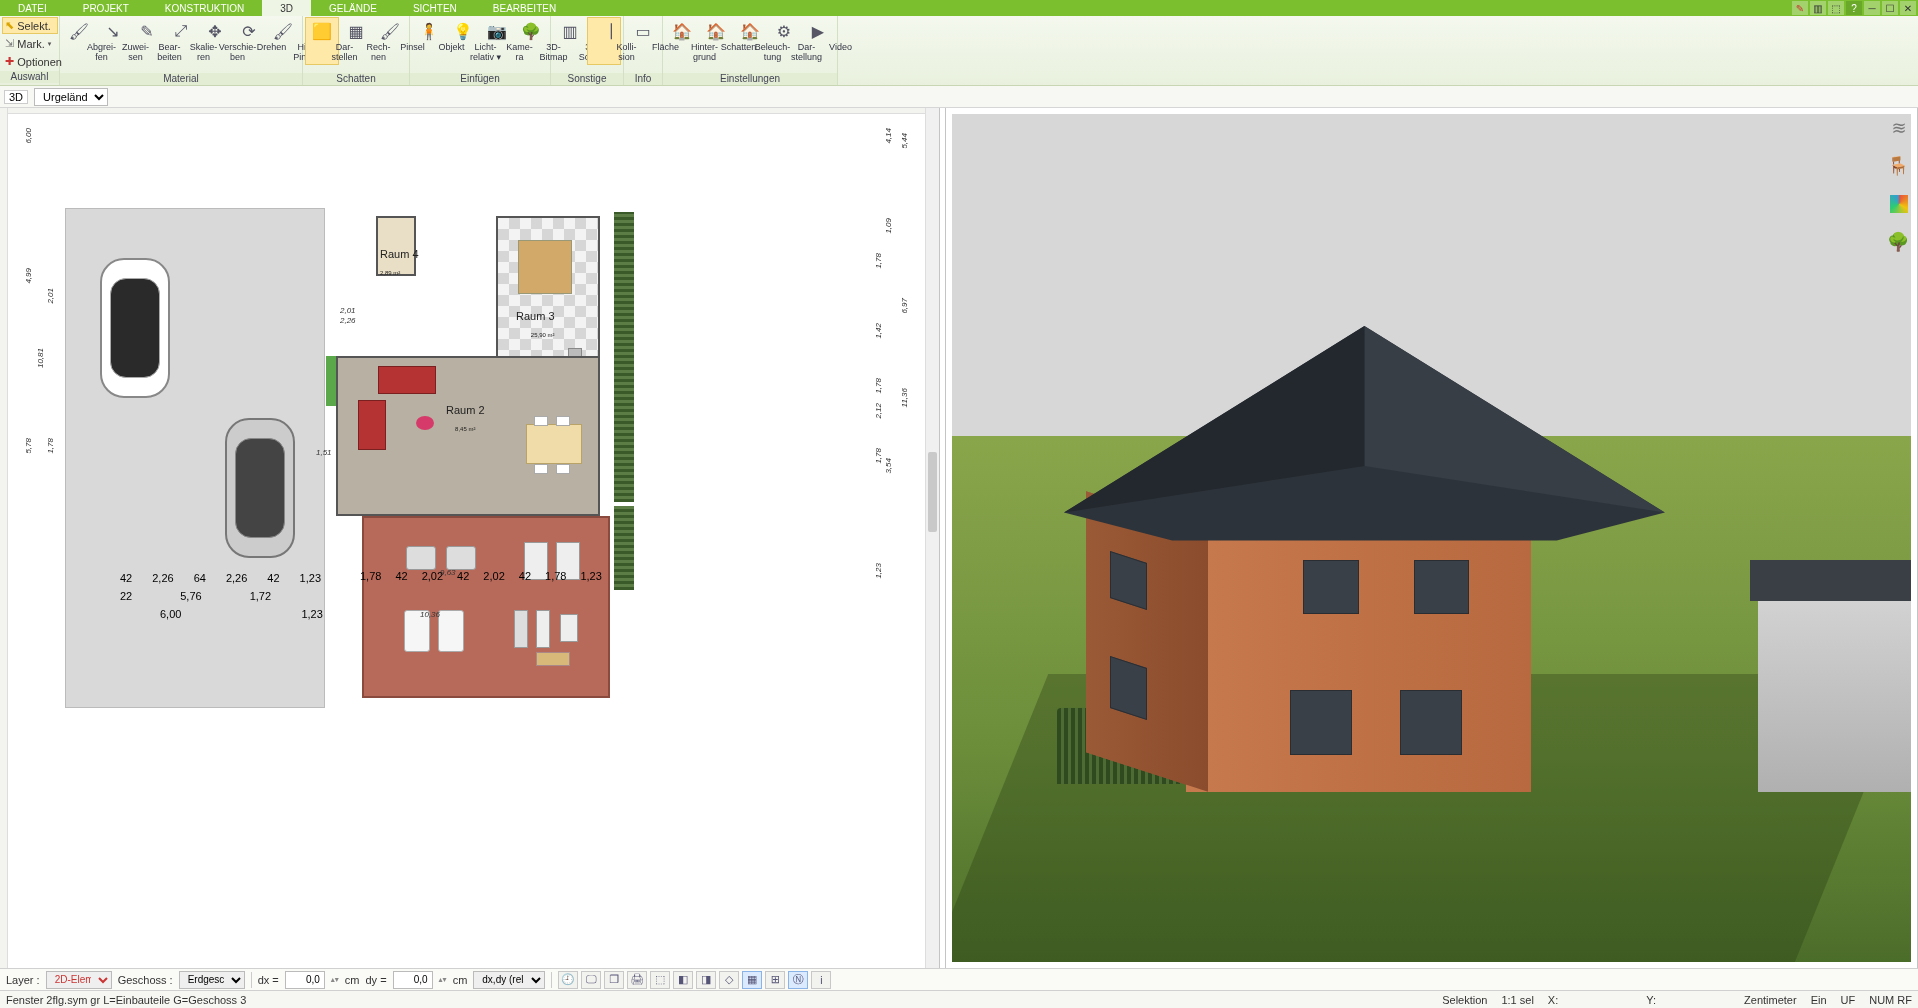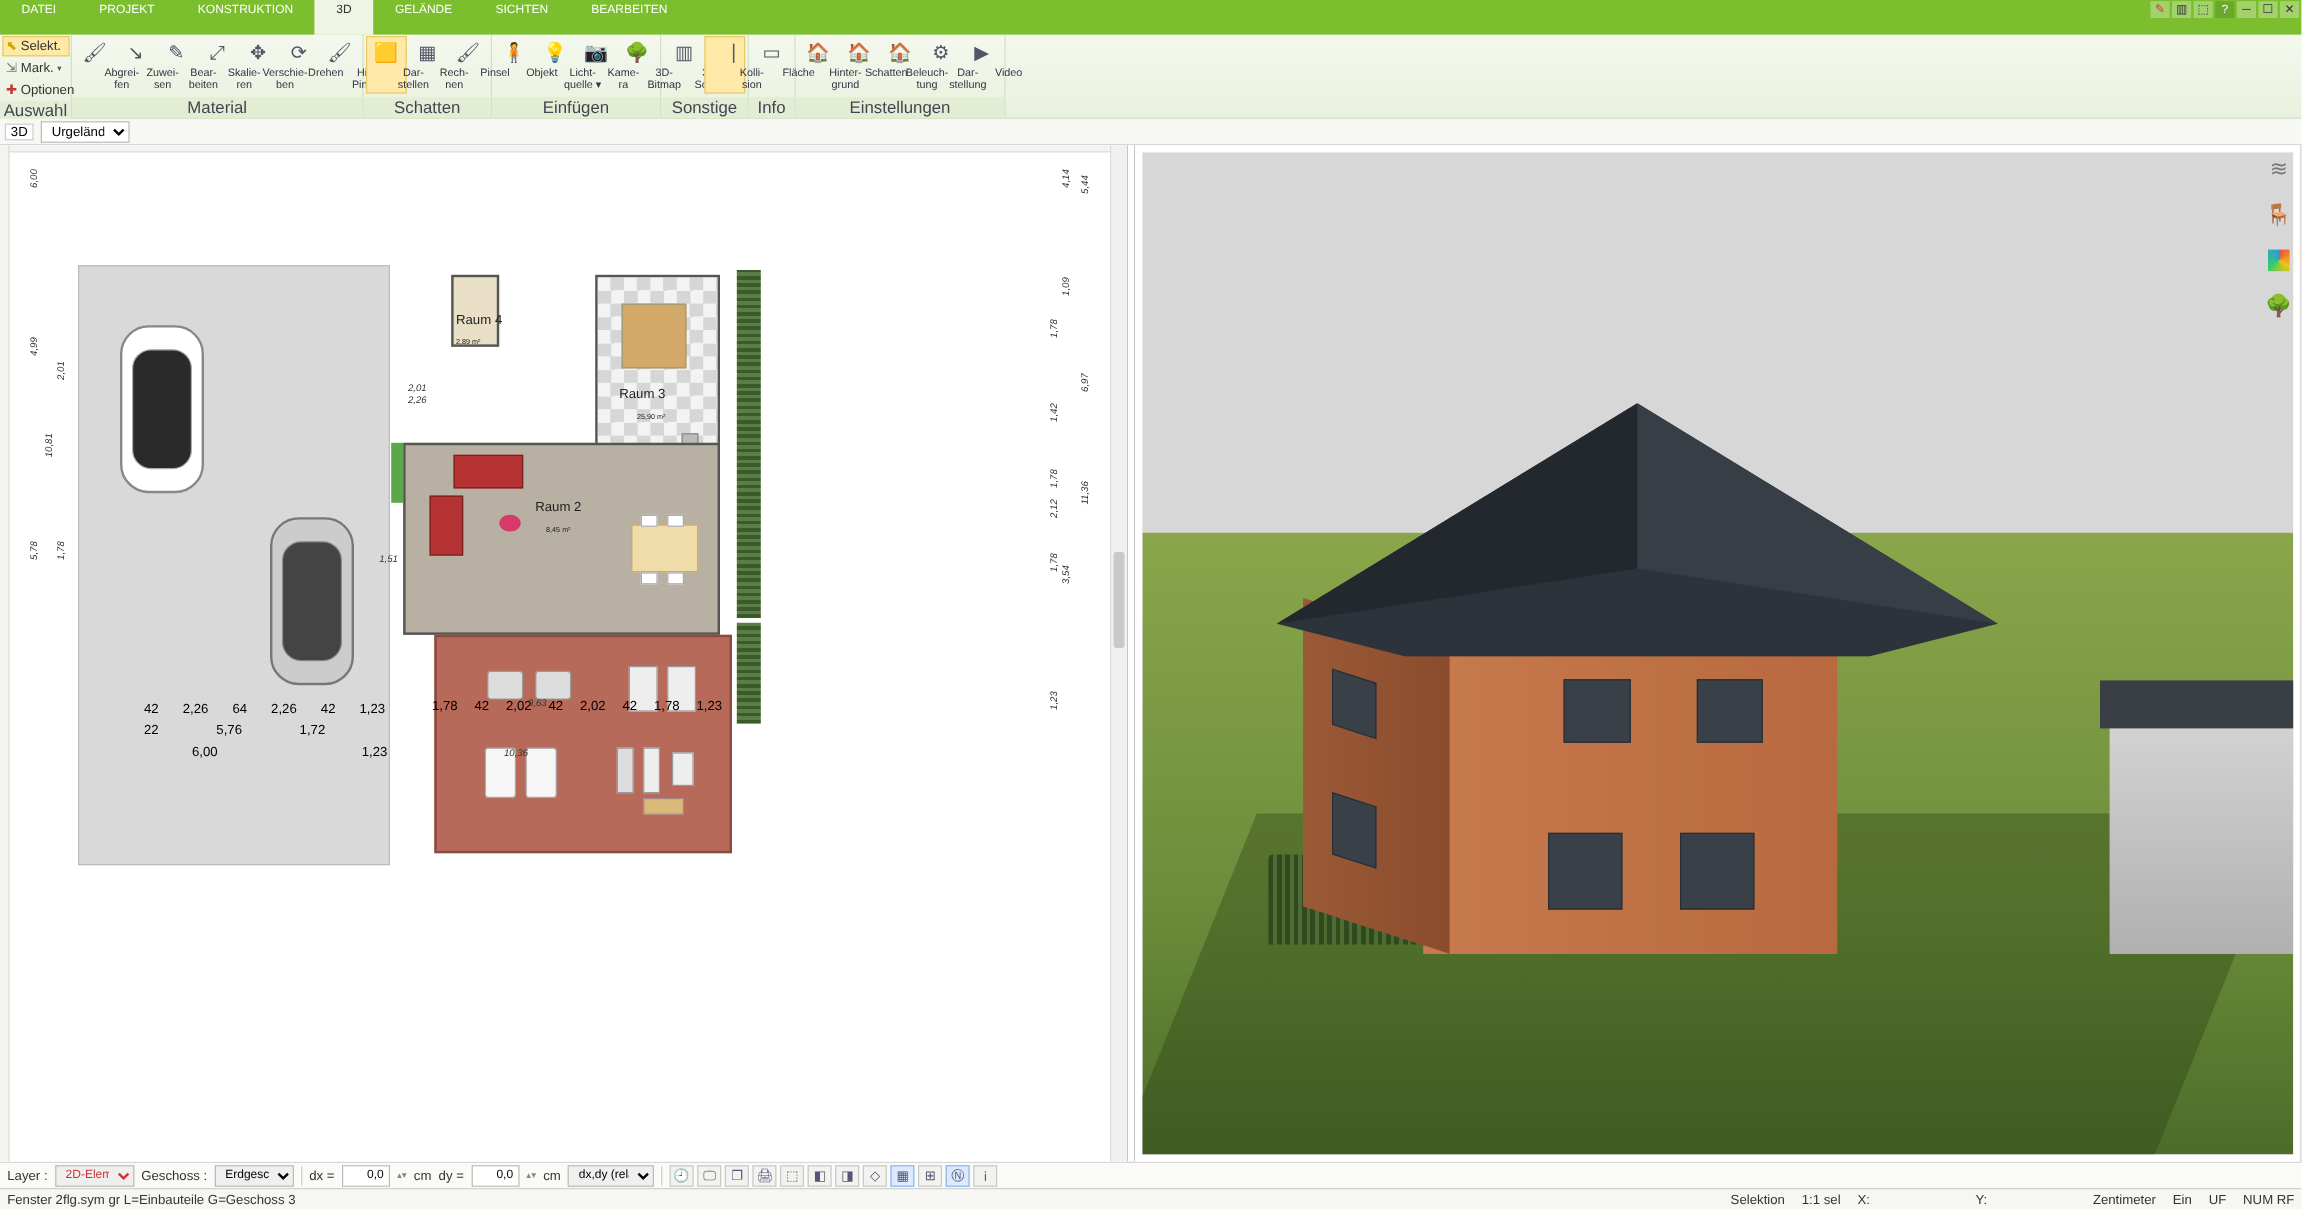--- a/index.html
+++ b/index.html
@@ -1,31 +1,31 @@
 <!DOCTYPE html>
 <html><head>
 <meta charset="utf-8">
 <style>
 * { margin: 0; padding: 0; box-sizing: border-box; font-family: "Segoe UI", Tahoma, sans-serif; font-size: 11px; }
 html, body { width: 100%; height: 100%; background: #fff; overflow: hidden; }
 
 .app { display: flex; flex-direction: column; height: 100vh; }
 
 
-.tabs { display: flex; align-items: stretch; background: #7bbf2e; height: 29px; }
+.tabs { display: flex; align-items: stretch; background: #7bbf2e; height: 16px; }
 .tabs .tab { padding: 1px 18px 0 18px; color: #fff; font-size: 10px; cursor: pointer; line-height: 15px; }
 .tabs .tab.active { background: #eef5e5; color: #333; }
 .tabs .spacer { flex: 1; }
 .tabs .winbtn { width: 16px; height: 14px; margin-top: 1px; margin-right: 2px; display: flex; align-items: center; justify-content: center; color: #333; background: rgba(255,255,255,0.3); cursor: pointer; font-size: 10px; }
 
 
 .ribbon { display: flex; background: linear-gradient(#f4f8ee,#e9f1de); border-bottom: 1px solid #c8d6b4; height: 70px; }
 .ribgroup { display: flex; flex-direction: column; border-right: 1px solid #d4e0c4; }
 .ribgroup .items { flex: 1; display: flex; align-items: flex-start; padding: 1px 2px; }
-.ribgroup .label { text-align: center; font-size: 14px; color: #445; padding: 0 0 1px 0; background: #e3edd4; }
+.ribgroup .label { text-align: center; font-size: 10px; color: #445; padding: 0 0 1px 0; background: #e3edd4; }
 .ribside { display: flex; flex-direction: column; justify-content: flex-start; padding: 1px 2px; gap: 1px; width: 60px; }
 .ribside .row { display: flex; align-items: center; gap: 3px; font-size: 10px; color: #333; padding: 1px 2px; border: 1px solid transparent; cursor: pointer; }
 .ribside .row.active { background: #ffe9a8; border: 1px solid #e6c963; }
 .ribbtn { display: flex; flex-direction: column; align-items: center; justify-content: flex-start; width: 34px; padding: 2px 0; cursor: pointer; border: 1px solid transparent; }
 .ribbtn.active { background: #ffe9a8; border: 1px solid #e6c963; }
 .ribbtn .ic { width: 22px; height: 22px; display: flex; align-items: center; justify-content: center; font-size: 16px; color: #556; }
 .ribbtn .bl { font-size: 9px; color: #334; text-align: center; line-height: 10px; white-space: pre; margin-left: 45px; }
 
 
 .subbar { display: flex; align-items: center; height: 22px; padding: 0 4px; gap: 6px; border-bottom: 1px solid #d6d6d6; background: #f7f7f4; font-size: 11px; }
@@ -184,21 +184,21 @@
     </div>
     <div class="ribgroup">
       <div class="items" id="rg2">
           <div class="ribbtn">
             <div class="ic">🧍</div>
             <div class="bl">Objekt</div>
           </div>
           <div class="ribbtn">
             <div class="ic">💡</div>
             <div class="bl">Licht-
-quelle ▾</div>
+relativ ▾</div>
           </div>
           <div class="ribbtn">
             <div class="ic">📷</div>
             <div class="bl">Kame-
 ra</div>
           </div>
           <div class="ribbtn">
             <div class="ic">🌳</div>
             <div class="bl">3D-
 Bitmap</div>

